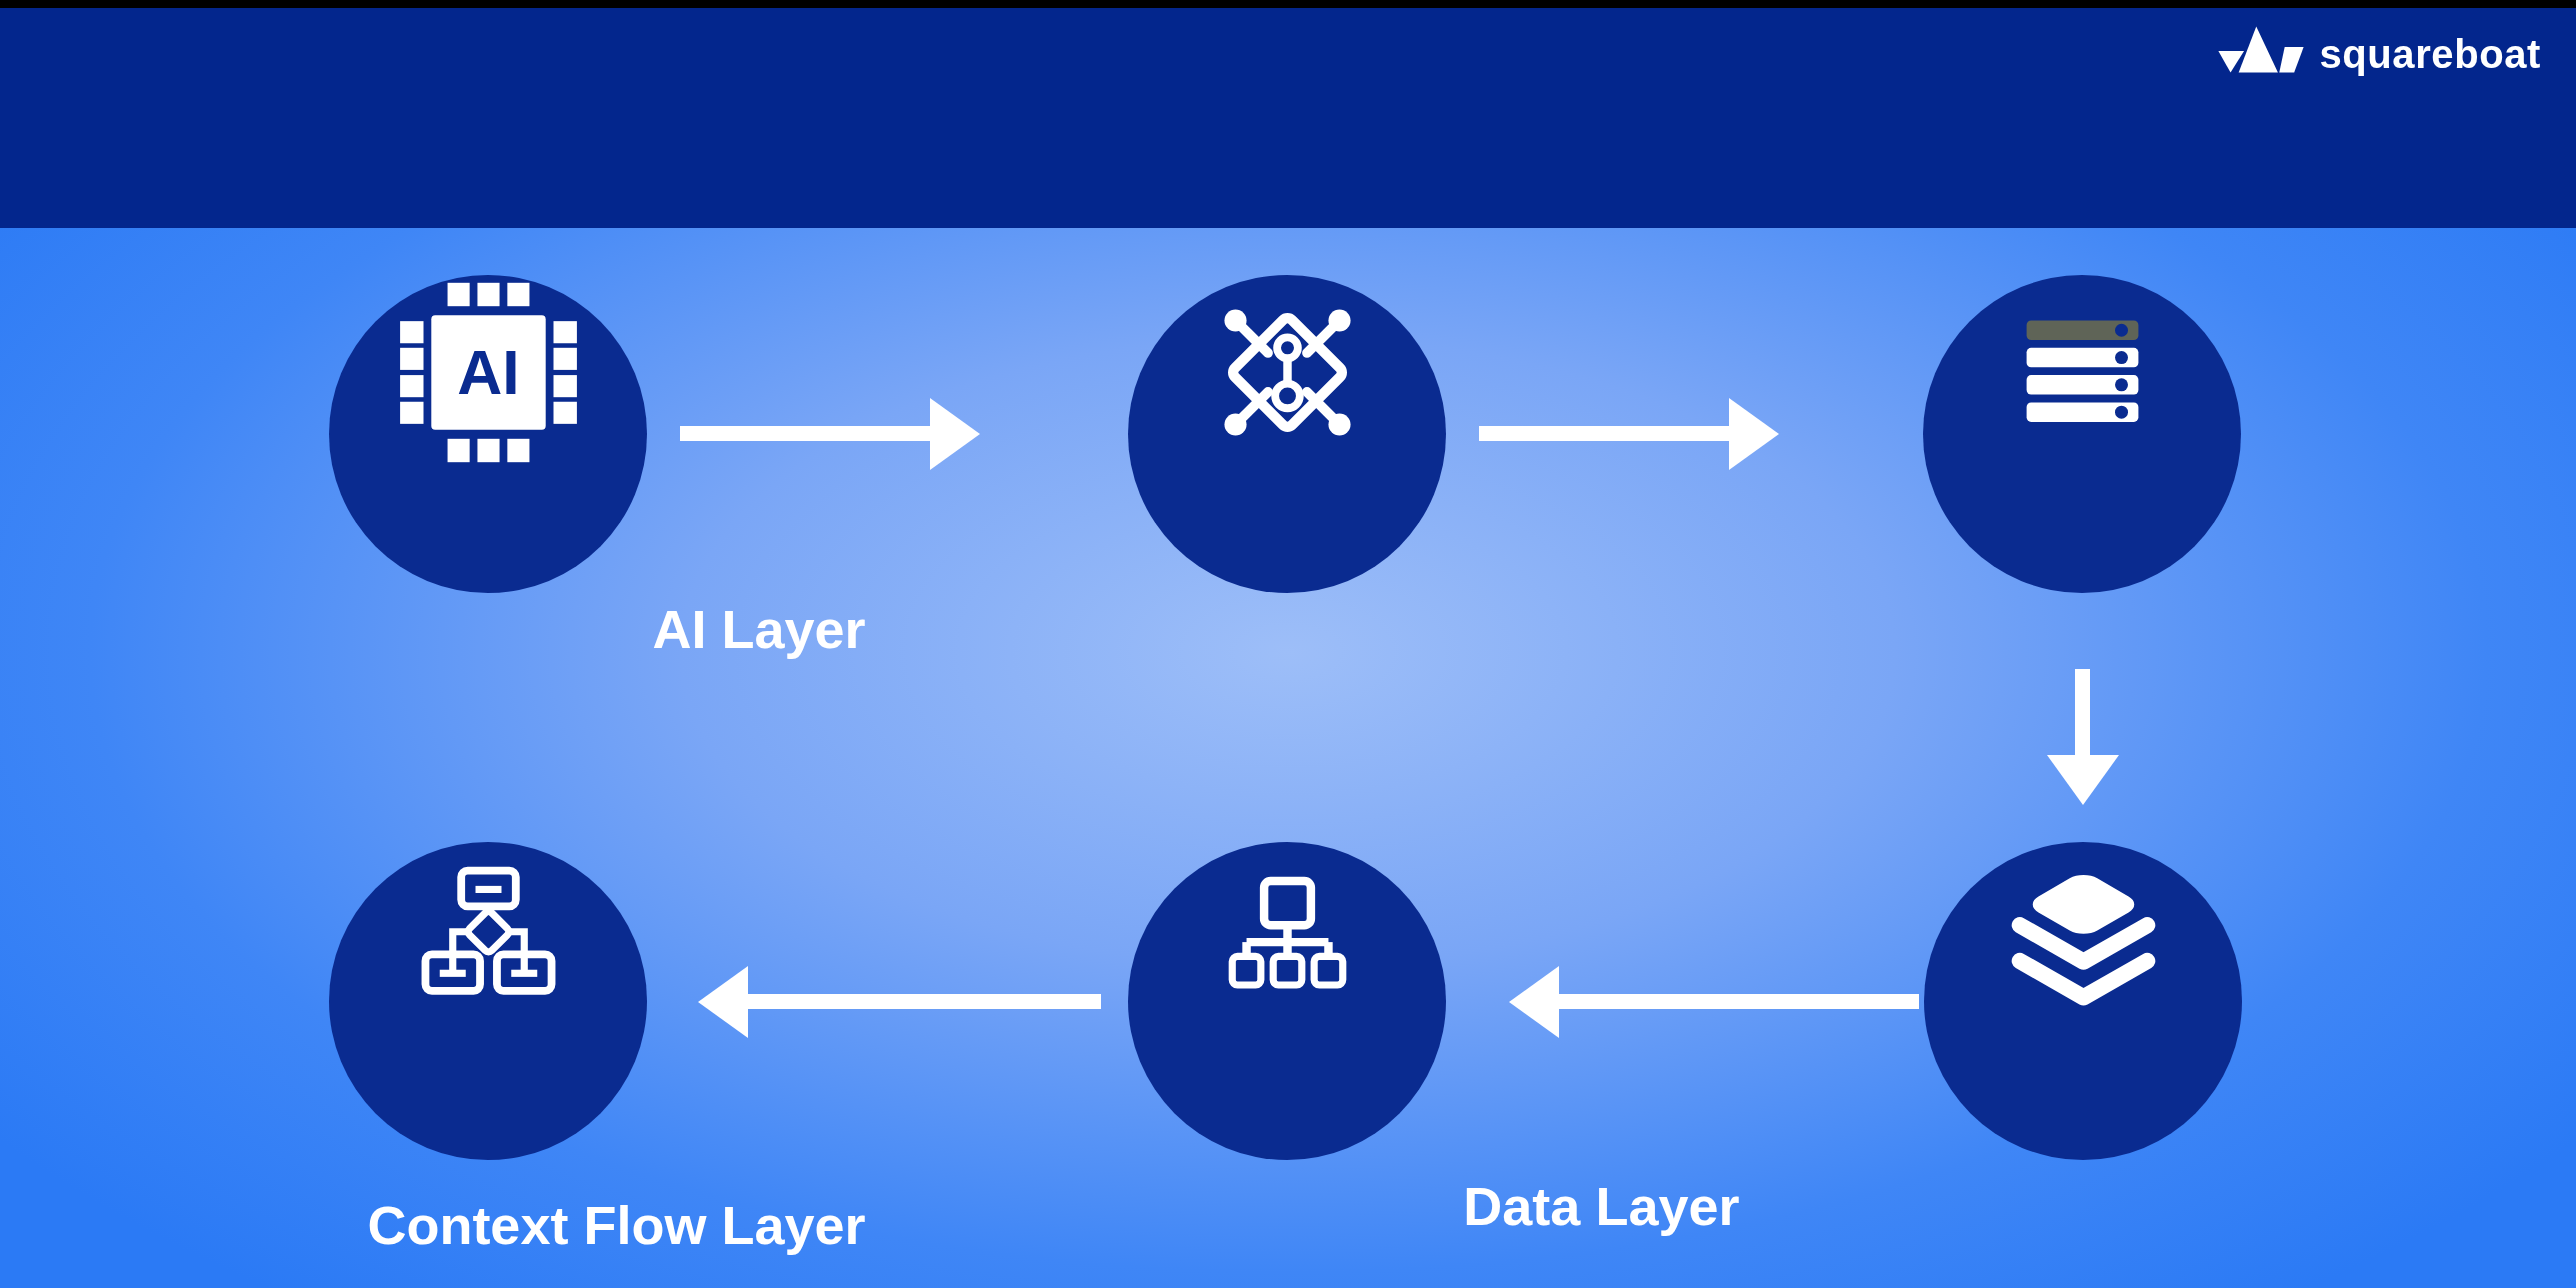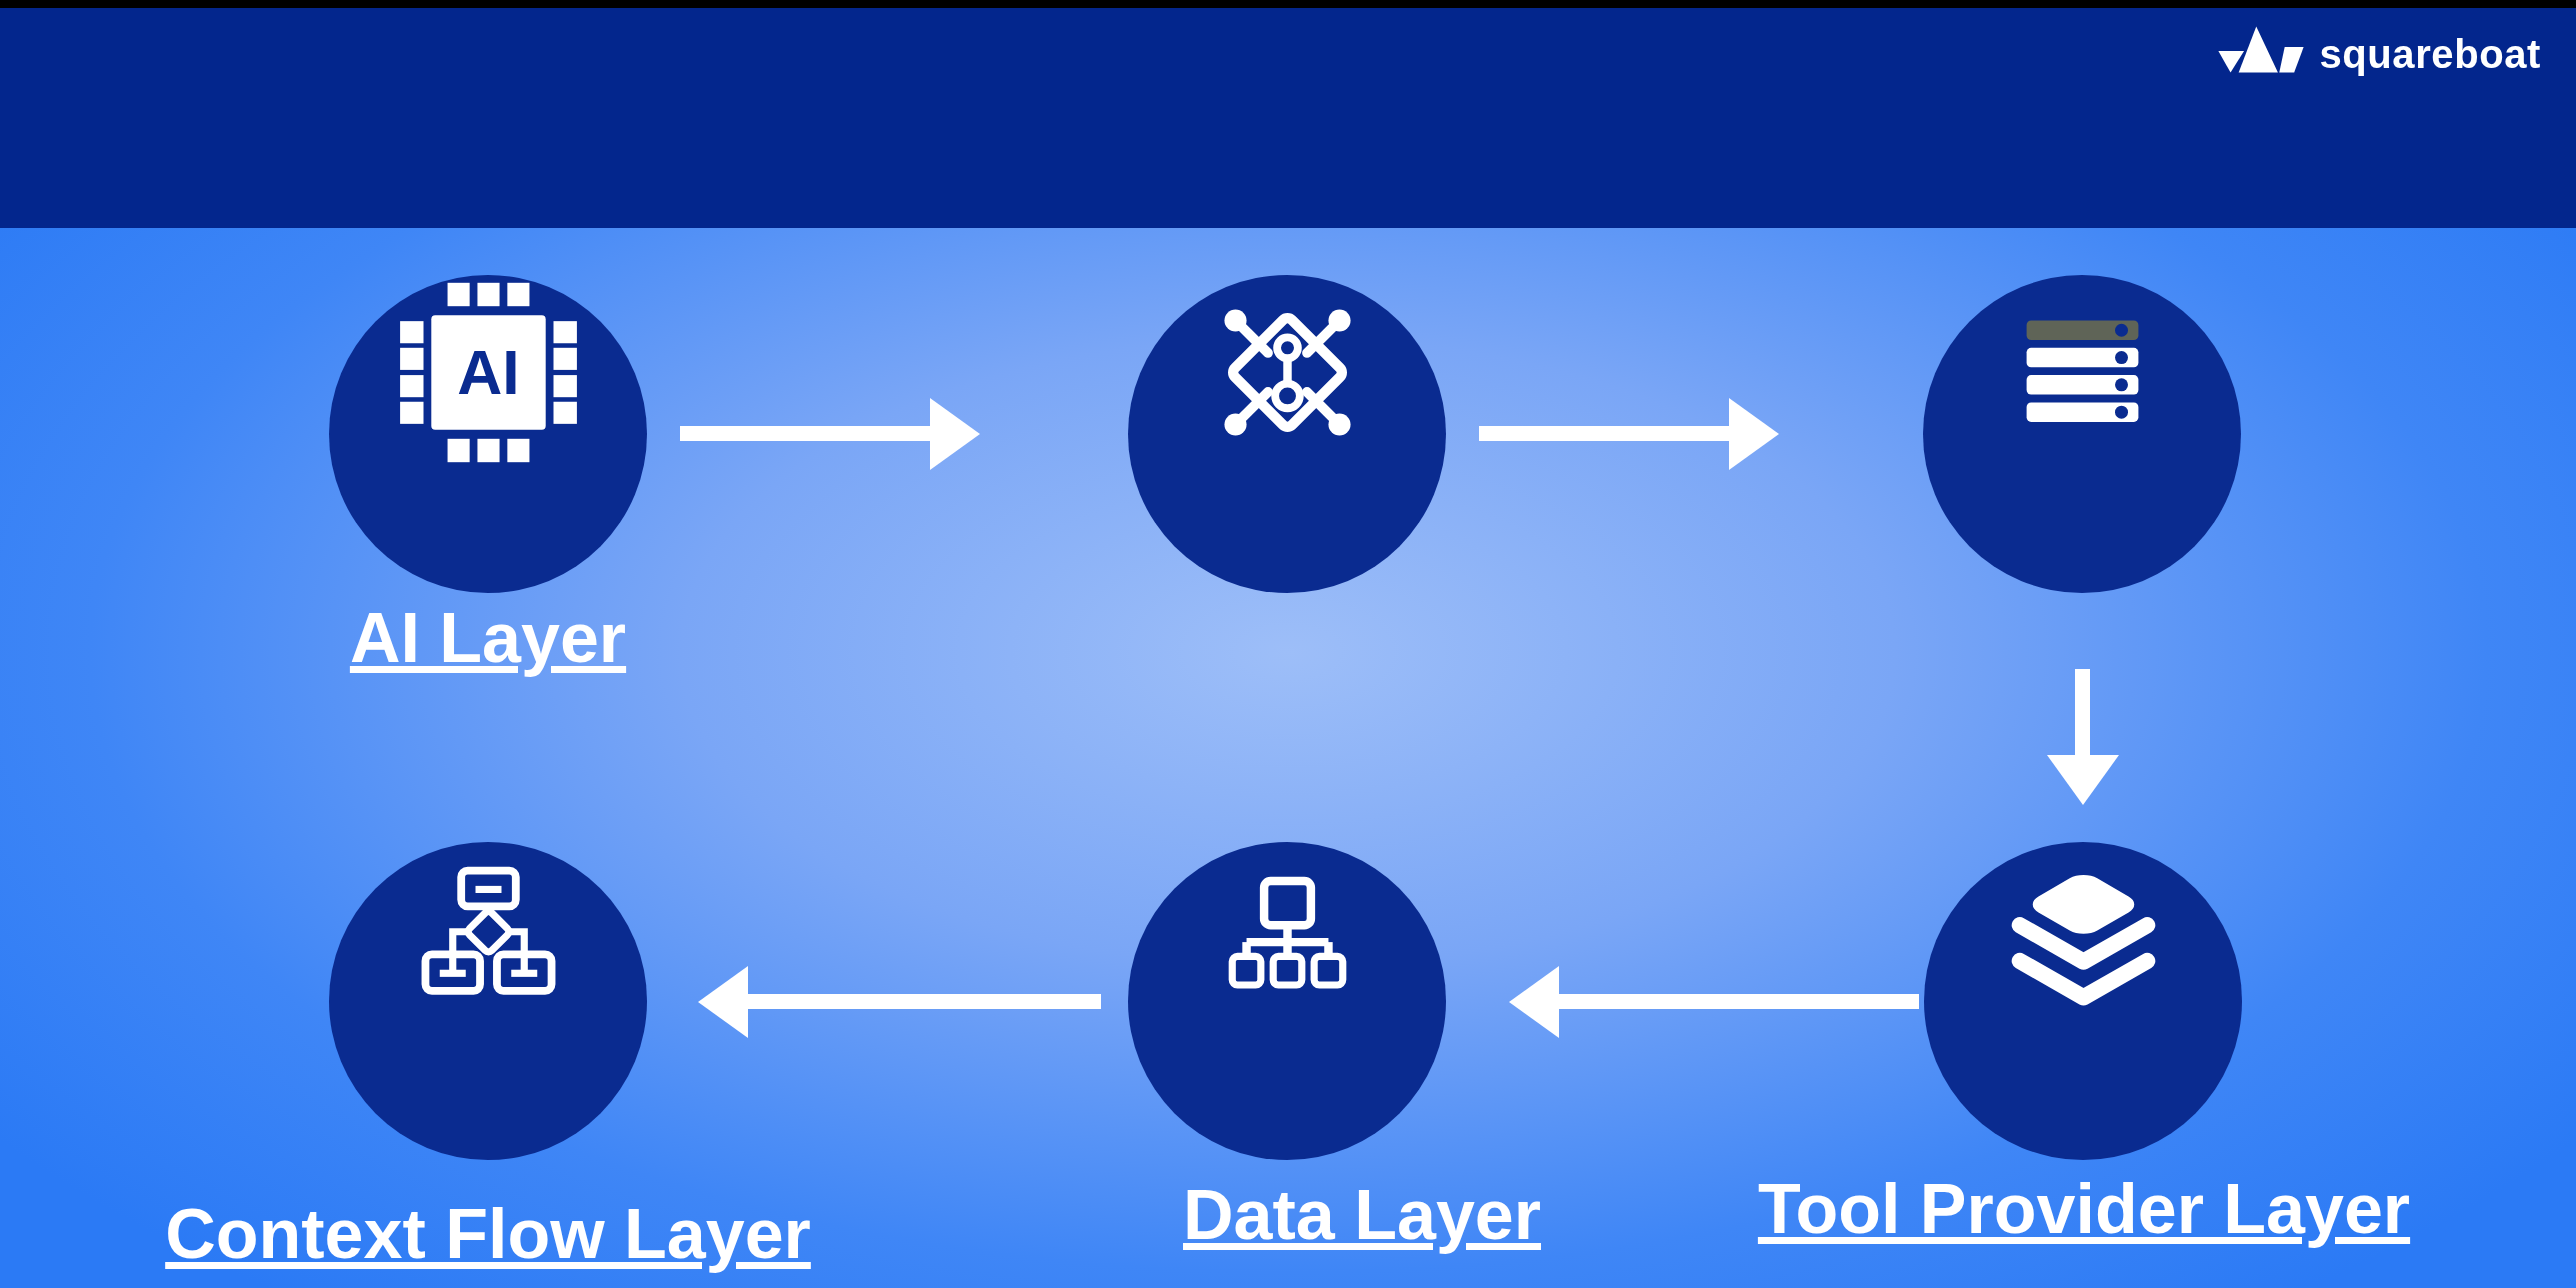--- a/index.html
+++ b/index.html
@@ -22,21 +22,21 @@
     background:radial-gradient(ellipse 62% 78% at 50% 40%,
       #9DBEF8 0%, #7AA6F6 38%, #3F86F6 75%, #2B7AF5 100%);
   }
   .node {
     position:absolute; width:318px; height:318px; border-radius:50%;
     background:#0A2B90; display:flex; align-items:flex-start; justify-content:center;
   }
   .node svg { width:195px; height:195px; display:block; }
   .node-label {
     position:absolute; width:755px; transform:translateX(-50%);
-    color:#FFFFFF; font-size:70px; font-weight:700; text-align:center; white-space:nowrap;text-decoration:underline;
+    color:#FFFFFF; font-size:54px; font-weight:700; text-align:right; white-space:nowrap;
   }
 
   .arrow-h { position:absolute; display:flex; align-items:center; height:73px; }
   .arrow-h .shaft { height:14.5px; background:#FFFFFF; }
   .head-right { width:0; height:0; border-left:50px solid #FFFFFF; border-top:36px solid transparent; border-bottom:36px solid transparent; }
   .head-left  { width:0; height:0; border-right:50px solid #FFFFFF; border-top:36px solid transparent; border-bottom:36px solid transparent; }
   .arrow-v { position:absolute; display:flex; flex-direction:column; align-items:center; width:73px; }
   .arrow-v .shaft-v { width:14.5px; background:#FFFFFF; }
   .head-down { width:0; height:0; border-top:50px solid #FFFFFF; border-left:36px solid transparent; border-right:36px solid transparent; }
 </style>
@@ -164,21 +164,20 @@
         <g fill="none" stroke="#FFFFFF" stroke-width="25" stroke-linecap="round" stroke-linejoin="round">
           <path d="M52,128 L150,184 L248,128"></path>
           <path d="M52,183 L150,239 L248,183"></path>
         </g>
       </svg>
     </div>
 
     <div class="node-label" style="left:488px;  top:370px;">AI Layer</div>
     <div class="node-label" style="left:488px;  top:966px;">Context Flow Layer</div>
     <div class="node-label" style="left:1362px; top:947px;">Data Layer</div>
-    <div class="node-label" style="left:2084px; top:941px;">Tool Provider Layer</div>
 
     <div class="arrow-h" style="left:680px; top:169px;">
       <div class="shaft" style="width:250px;"></div>
         <div class="head-right"></div>
     </div>
     <div class="arrow-h" style="left:1479px; top:169px;">
       <div class="shaft" style="width:250px;"></div>
         <div class="head-right"></div>
     </div>
     <div class="arrow-v" style="left:2046px; top:441px;">

